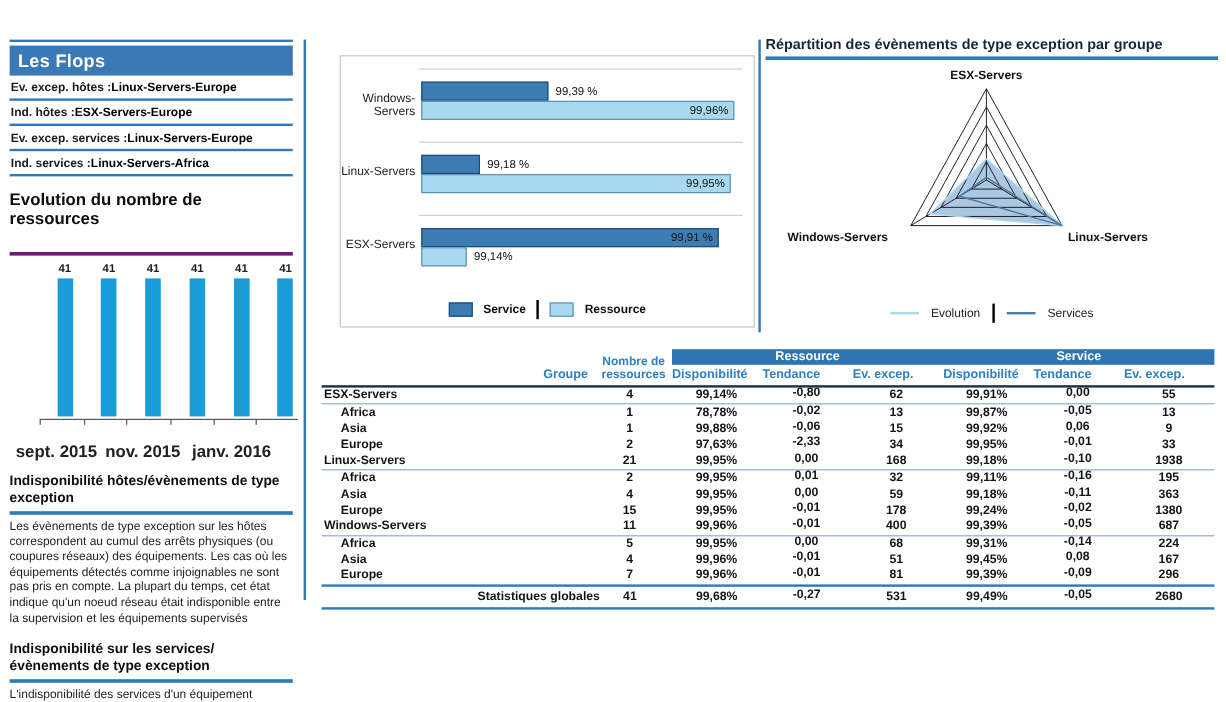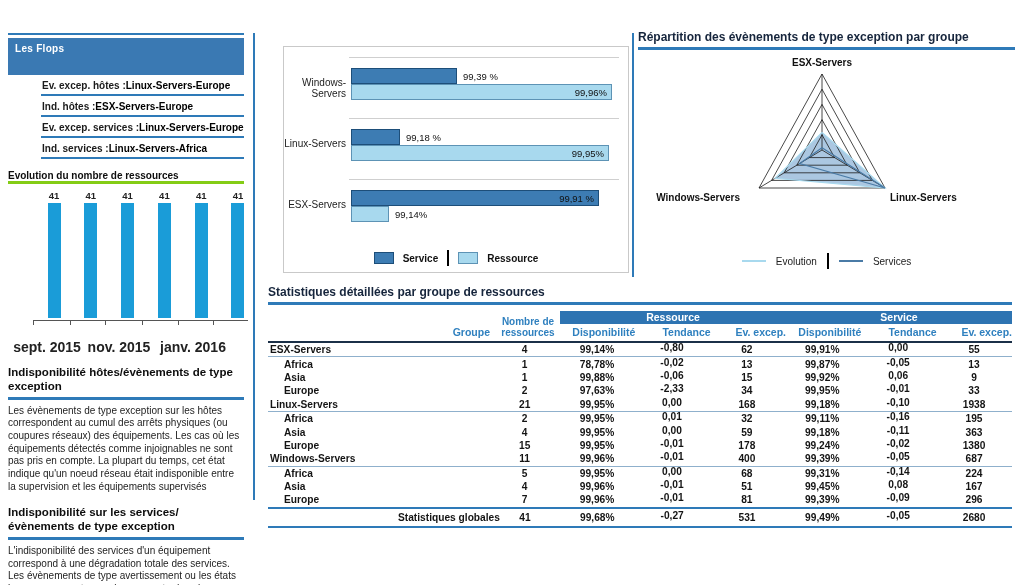--- a/index.html
+++ b/index.html
@@ -2,27 +2,27 @@
 <html><head>
 <meta charset="utf-8">
 <style>
   html,body{margin:0;padding:0;background:#fff;}
   #canvas{position:relative;width:1022px;height:585px;background:#fff;overflow:hidden;
           font-family:"Liberation Sans",sans-serif;color:#111;}
 
   
   #sidebar{position:absolute;left:8px;top:33px;width:236px;}
   .sidebar-topline{height:2px;background:#2e7ab8;margin-bottom:3px;}
-  .flops-header{background:#3a79b3;color:#fff;font-weight:bold;font-size:10px;
-                padding:5px 0 21px 7px;letter-spacing:.3px;}
-  .flop-item{border-bottom:2px solid #2e7ab8;padding:5px 1px 3px 1px;font-size:10px;white-space:nowrap;margin-left:33px;}
+  .flops-header{background:#3a79b3;color:#fff;font-weight:bold;font-size:15px;
+                padding:5px 0 3px 7px;letter-spacing:.3px;}
+  .flop-item{border-bottom:2px solid #2e7ab8;padding:5px 1px 3px 1px;font-size:10px;white-space:nowrap;}
   .flop-label{font-weight:bold;color:#1b1b1b;}
   .flop-value{font-weight:bold;color:#000;}
-  .evo-title{margin-top:11px;font-size:10px;font-weight:bold;color:#0d0d0d;
-             border-bottom:3px solid #84cc16;padding-bottom:0;}
+  .evo-title{margin-top:11px;font-size:14px;font-weight:bold;color:#0d0d0d;
+             border-bottom:3px solid #701a75;padding-bottom:20px;}
   .mini-chart{position:relative;height:165px;margin-top:4px;}
   .mini-bars{position:absolute;left:39px;top:0;width:198px;height:130px;
              display:flex;justify-content:space-between;align-items:flex-end;}
   .mini-bar-wrap{display:flex;flex-direction:column;align-items:center;width:14px;}
   .mini-bar-label{font-size:9.5px;font-weight:bold;color:#222;margin-bottom:2px;}
   .mini-bar{width:13px;background:#1a9cd8;}
   .mini-axis{position:absolute;left:25px;top:132px;width:215px;border-top:1px solid #555;}
   .mini-tick{position:absolute;top:0;width:1px;height:4px;background:#555;}
   .mini-xlabel{position:absolute;top:18px;font-size:14px;font-weight:bold;color:#222;
                transform:translateX(-50%);white-space:nowrap;}
@@ -66,21 +66,21 @@
   
   #table-section{position:absolute;left:268px;top:285px;width:744px;}
   .tbl-header{position:relative;height:33px;border-bottom:2px solid #1b3048;margin-top:3px;}
   .tbl-band{position:absolute;left:292px;top:3px;width:452px;height:13px;background:#2e74b2;display:flex;}
   .tbl-band span{width:226px;text-align:center;color:#fff;font-weight:bold;font-size:10.5px;line-height:13px;}
   .tbl-groupe{position:absolute;left:0;bottom:3px;width:222px;text-align:right;
               color:#2f80bf;font-weight:bold;font-size:10.5px;}
   .tbl-nombre{position:absolute;left:228px;bottom:3px;width:64px;text-align:center;
               color:#2f80bf;font-weight:bold;font-size:10px;line-height:1.1;}
   .tbl-subcols{position:absolute;left:292px;bottom:3px;width:452px;display:flex;}
-  .tbl-subcols span{width:75.33px;text-align:right;color:#2f80bf;font-weight:bold;font-size:10.5px;}
+  .tbl-subcols span{width:75.33px;text-align:left;color:#2f80bf;font-weight:bold;font-size:10.5px;}
   .tbl-row{display:flex;height:13.4px;align-items:center;font-size:10.2px;font-weight:bold;color:#141414;}
   .tbl-row.group{border-bottom:1px solid #8fb0cc;}
   .tc{box-sizing:border-box;white-space:nowrap;}
   .c0{width:222px;padding-left:2px;}
   .tbl-row.sub .c0{padding-left:16px;}
   .c1{width:70px;text-align:center;}
   .c2,.c3,.c4{width:75px;text-align:center;}
   .c5,.c6,.c7{width:76px;text-align:center;}
   .raise{position:relative;top:-2px;}
   .tbl-totals{height:17px;border-top:2px solid #2e7ab8;border-bottom:2px solid #2e7ab8;}
@@ -207,21 +207,20 @@
     <div class="radar-legend">
       <span class="legend-line" id="res-line" style="background: rgb(168, 217, 238);"></span>
       <span>Evolution</span>
       <span class="legend-div"></span>
       <span class="legend-line" id="svc-line" style="background: rgb(74, 123, 166);"></span>
       <span>Services</span>
     </div>
   </div>
 
   <div id="table-section">
-    <div class="section-title">Statistiques détaillées par groupe de ressources</div>
     <div class="tbl-header">
       <div class="tbl-band">
         <span>Ressource</span>
         <span>Service</span>
       </div>
       <div class="tbl-groupe">Groupe</div>
       <div class="tbl-nombre">Nombre de ressources</div>
       <div class="tbl-subcols" id="tbl-subcols">
           <span>Disponibilité</span>
           <span>Tendance</span>

